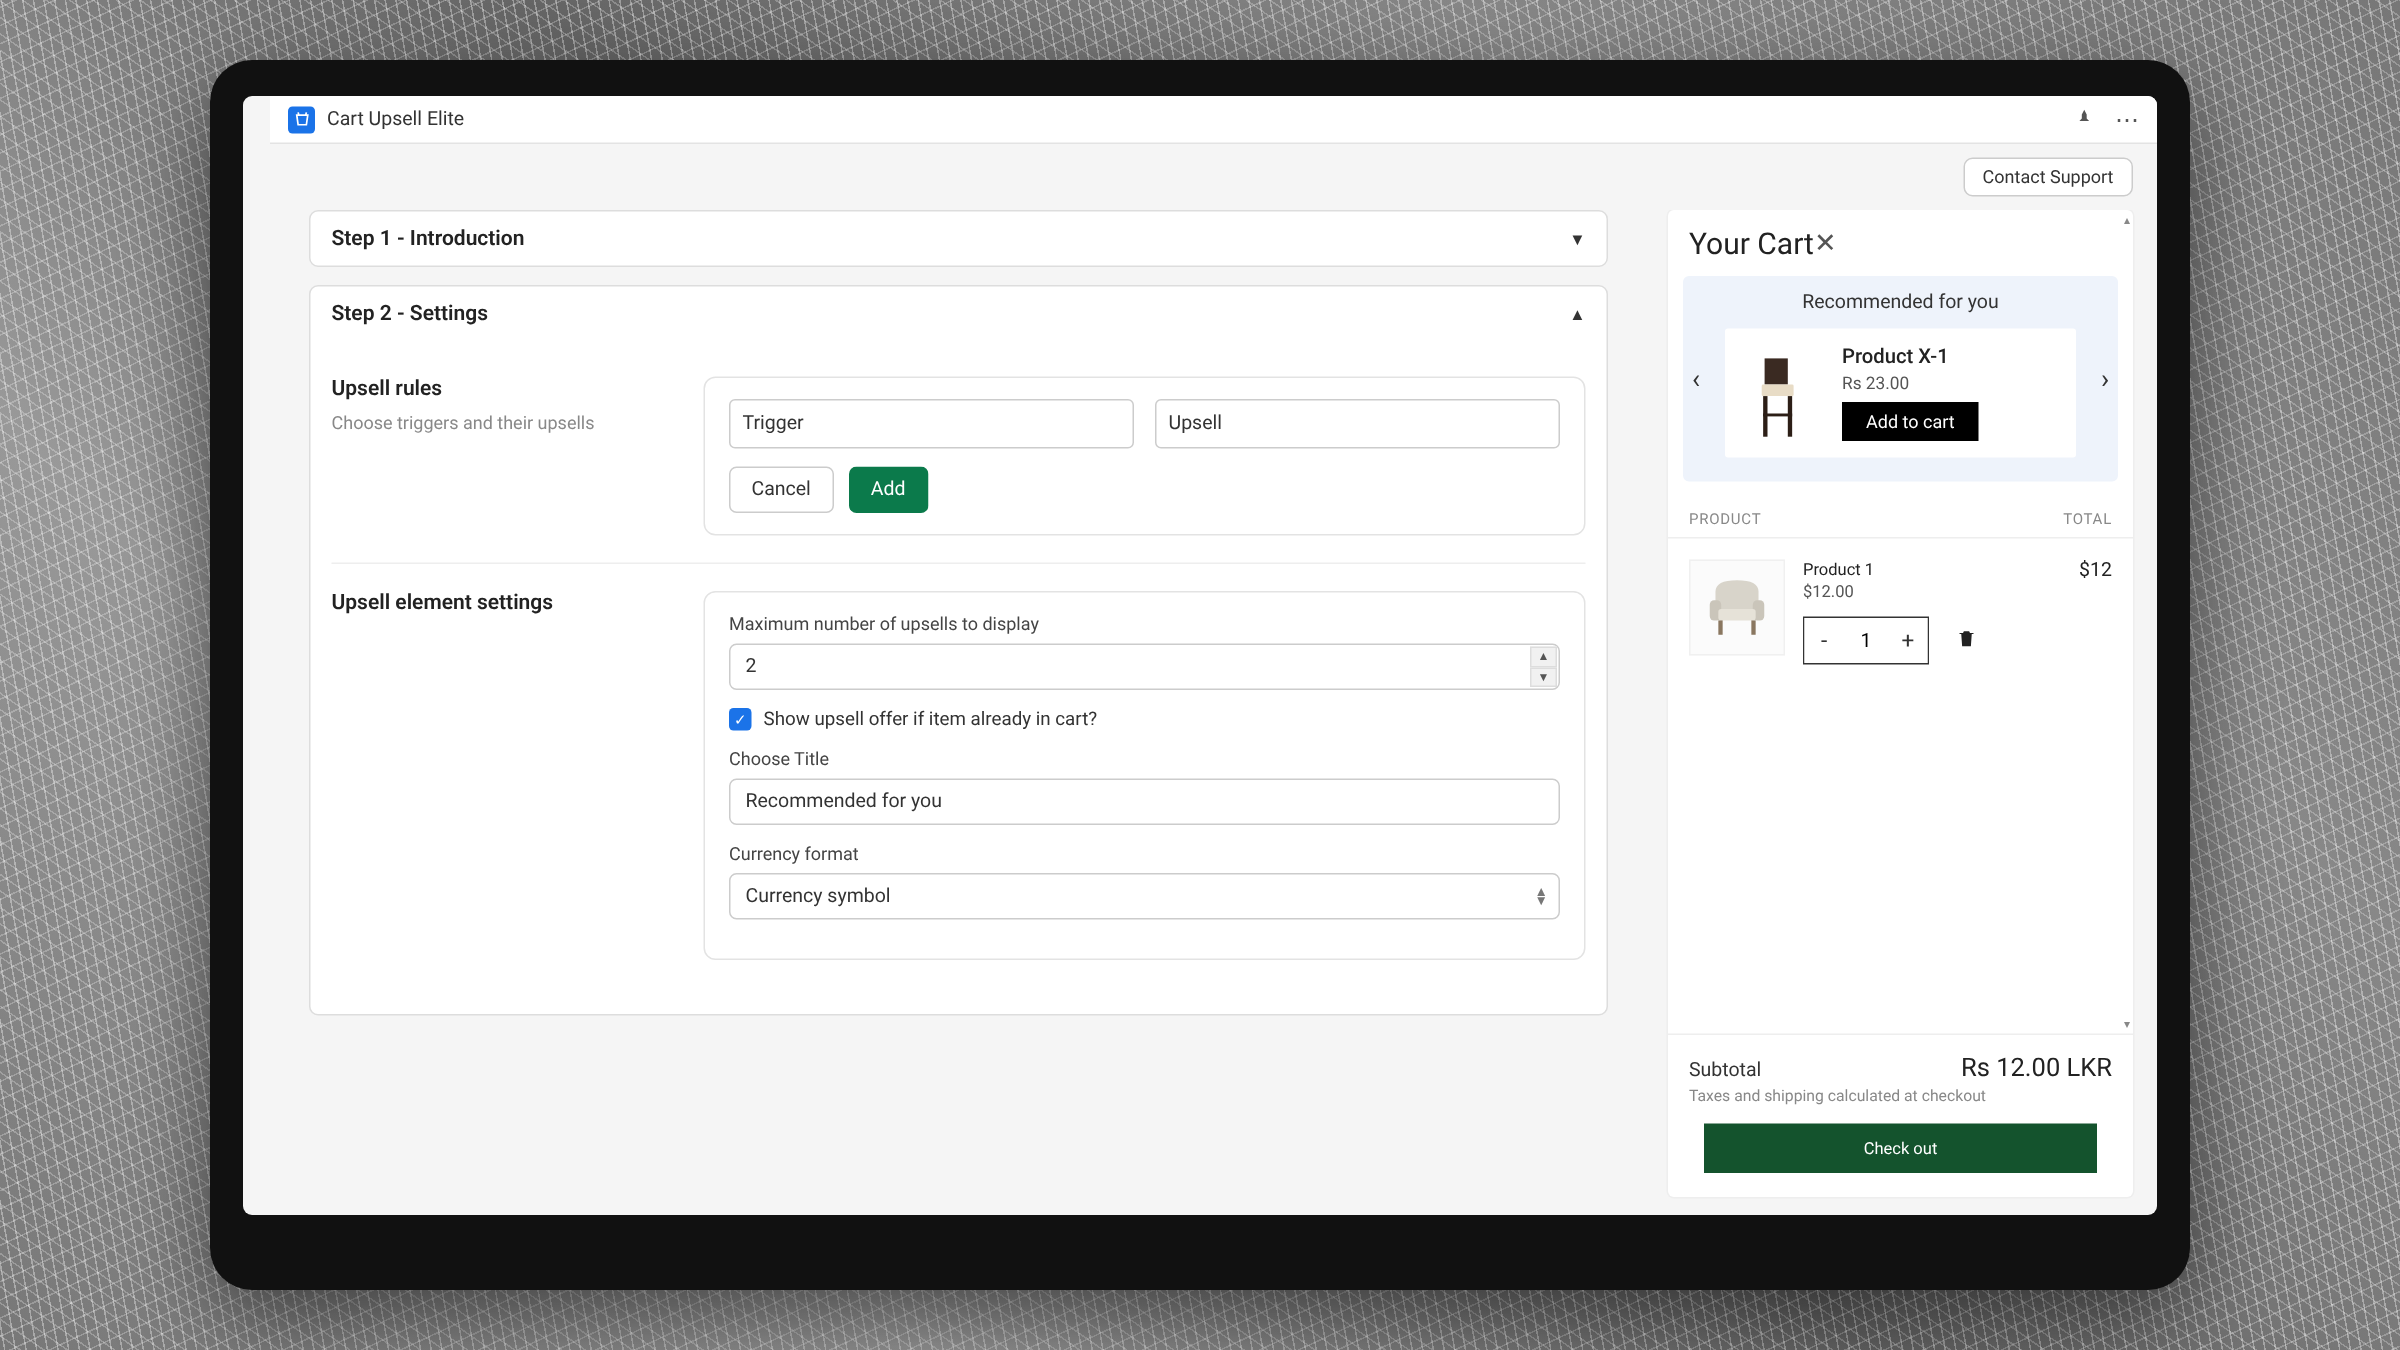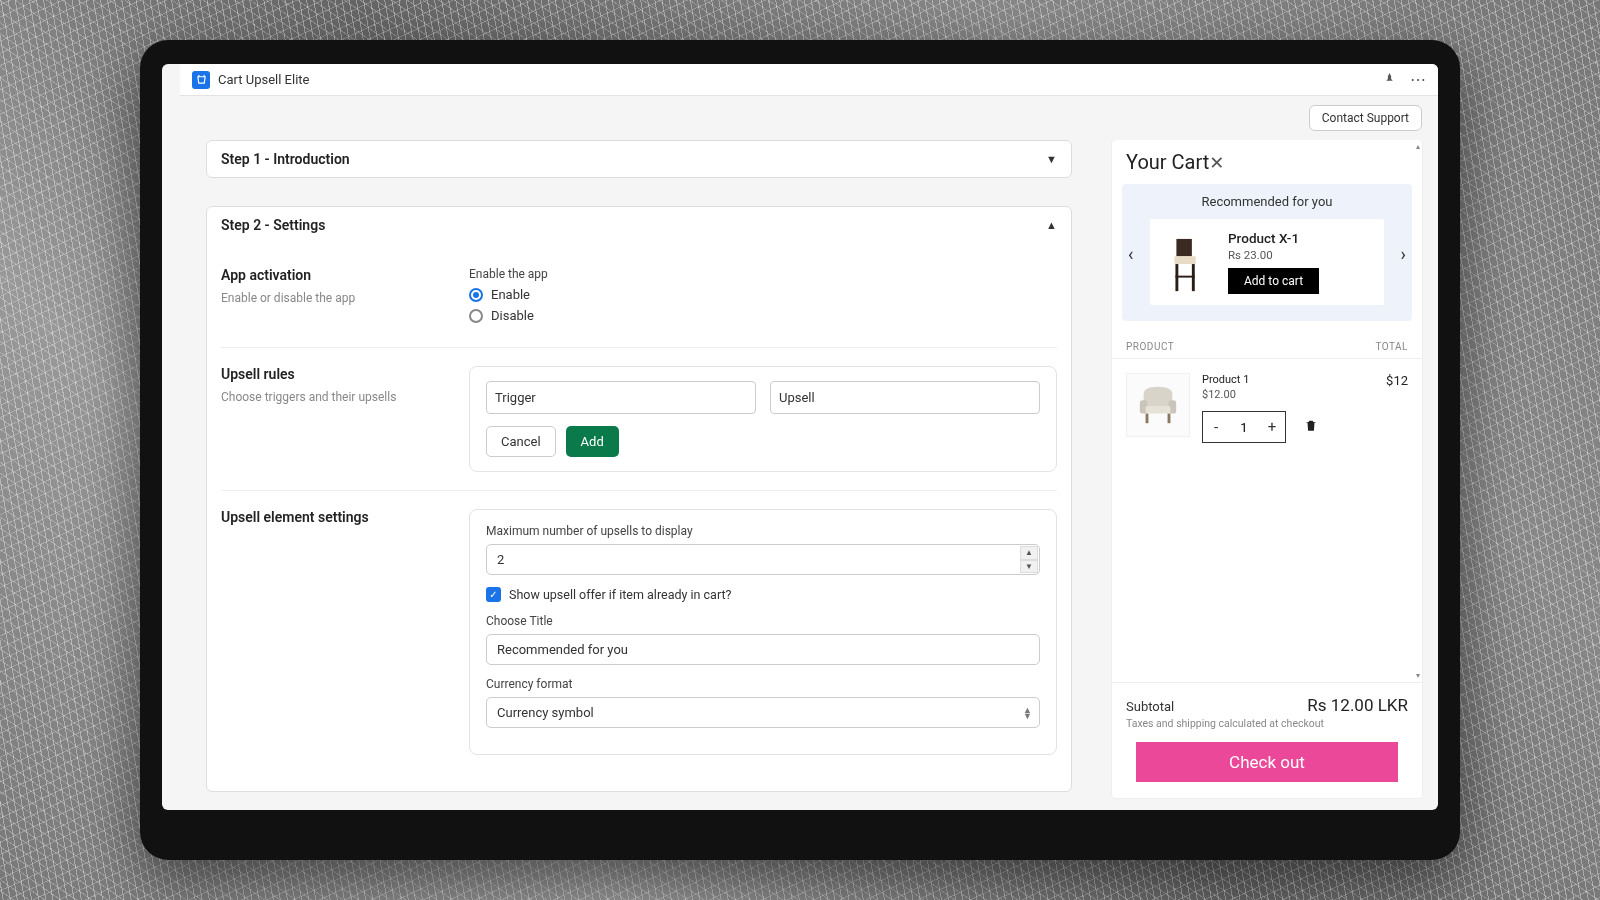--- a/index.html
+++ b/index.html
@@ -14,21 +14,21 @@
 .laptop { position: relative; width: 1320px; height: 820px; background:#111; border-radius: 28px; padding: 24px 22px 50px 22px; box-shadow: 0 20px 60px #0008; }
 .screen { width: 100%; height: 100%; background:#f5f5f5; border-radius: 6px; overflow: hidden; display:flex; flex-direction:column; }
 .titlebar { height: 32px; display:flex; align-items:center; padding:0 12px; background:#fff; border-bottom:1px solid #e3e3e3;margin-left:18px; }
 .app-icon { width:18px; height:18px; background:#1a73e8; border-radius:3px; display:flex; align-items:center; justify-content:center; color:#fff; font-size:11px; margin-right:8px; }
 .app-title { font-size:13px; color:#333; flex:1; }
 .title-actions { display:flex; gap:14px; color:#555; }
 .pin-icon, .more-icon { cursor:pointer; }
 .subbar { height: 44px; display:flex; align-items:center; justify-content:flex-end; padding:0 16px; }
 .btn-outline { background:#fff; border:1px solid #ccc; border-radius:6px; padding:5px 12px; font-size:12px; color:#333; cursor:pointer; }
 .content { flex:1; display:flex; padding: 0 16px 12px 44px; gap:40px; overflow:hidden; }
-.left { flex:1; display:flex; flex-direction:column; gap:28px; }
+.left { flex:1; display:flex; flex-direction:column; gap:12px; }
 .accordion { background:#fff; border:1px solid #ddd; border-radius:6px; }
 .acc-header { display:flex; align-items:center; justify-content:space-between; padding:10px 14px; font-size:14px; font-weight:600; color:#222; cursor:pointer; }
 .caret { font-size:11px; color:#333; }
 .acc-body { padding: 6px 14px 18px 14px; }
 .section { display:flex; gap:28px; padding:18px 0; border-top:1px solid #eee; }
 .section:first-child { border-top:none; }
 .sec-left { width:220px; }
 .sec-title { font-size:14px; font-weight:600; color:#222; margin-bottom:8px; }
 .sec-sub { font-size:12px; color:#888; }
 .sec-right { flex:1; }
@@ -85,21 +85,21 @@
 .qty-box { border:1px solid #333; display:flex; align-items:center; }
 .qty-btn { width:26px; height:30px; display:flex; align-items:center; justify-content:center; font-size:15px; cursor:pointer; background:#fff; color:#333; }
 .qty-val { width:30px; text-align:center; font-size:13px; }
 .trash { cursor:pointer; font-size:14px; color:#333; }
 .item-total { font-size:13px; color:#222; }
 .cart-footer { border-top:1px solid #eee; padding:12px 14px 16px 14px; }
 .sub-row { display:flex; justify-content:space-between; align-items:baseline; }
 .sub-label { font-size:13px; color:#333; }
 .sub-val { font-size:17px; color:#222; }
 .tax-note { font-size:10.5px; color:#888; margin:2px 0 12px 0; }
-.checkout { width:93%; background:#ec4899; color:#fff; border:none; padding:10px; font-size:17px; cursor:pointer; margin:0 auto; display:block; }
+.checkout { width:93%; background:#14532d; color:#fff; border:none; padding:10px; font-size:11px; cursor:pointer; margin:0 auto; display:block; }
 </style>
 </head>
 <body>
 
 <div class="bg-pattern bg-lines"></div>
 
 <div class="laptop">
   <div class="screen">
 
     <div class="titlebar">
@@ -133,37 +133,20 @@
           </div>
         </div>
 
         <div class="accordion">
           <div class="acc-header">
             <span>Step 2 - Settings</span>
             <span class="caret">▲</span>
           </div>
           <div class="acc-body">
 
-            <div class="section">
-              <div class="sec-left">
-                <div class="sec-title">App activation</div>
-                <div class="sec-sub">Enable or disable the app</div>
-              </div>
-              <div class="sec-right">
-                <span class="field-label">Enable the app</span>
-                <div class="radio-row">
-                  <span class="radio checked"></span>
-                  <span>Enable</span>
-                </div>
-                <div class="radio-row">
-                  <span class="radio"></span>
-                  <span>Disable</span>
-                </div>
-              </div>
-            </div>
 
             <div class="section">
               <div class="sec-left">
                 <div class="sec-title">Upsell rules</div>
                 <div class="sec-sub">Choose triggers and their upsells</div>
               </div>
               <div class="sec-right">
                 <div class="panel">
                   <div class="rule-boxes">
                     <div class="rule-box">Trigger</div>

